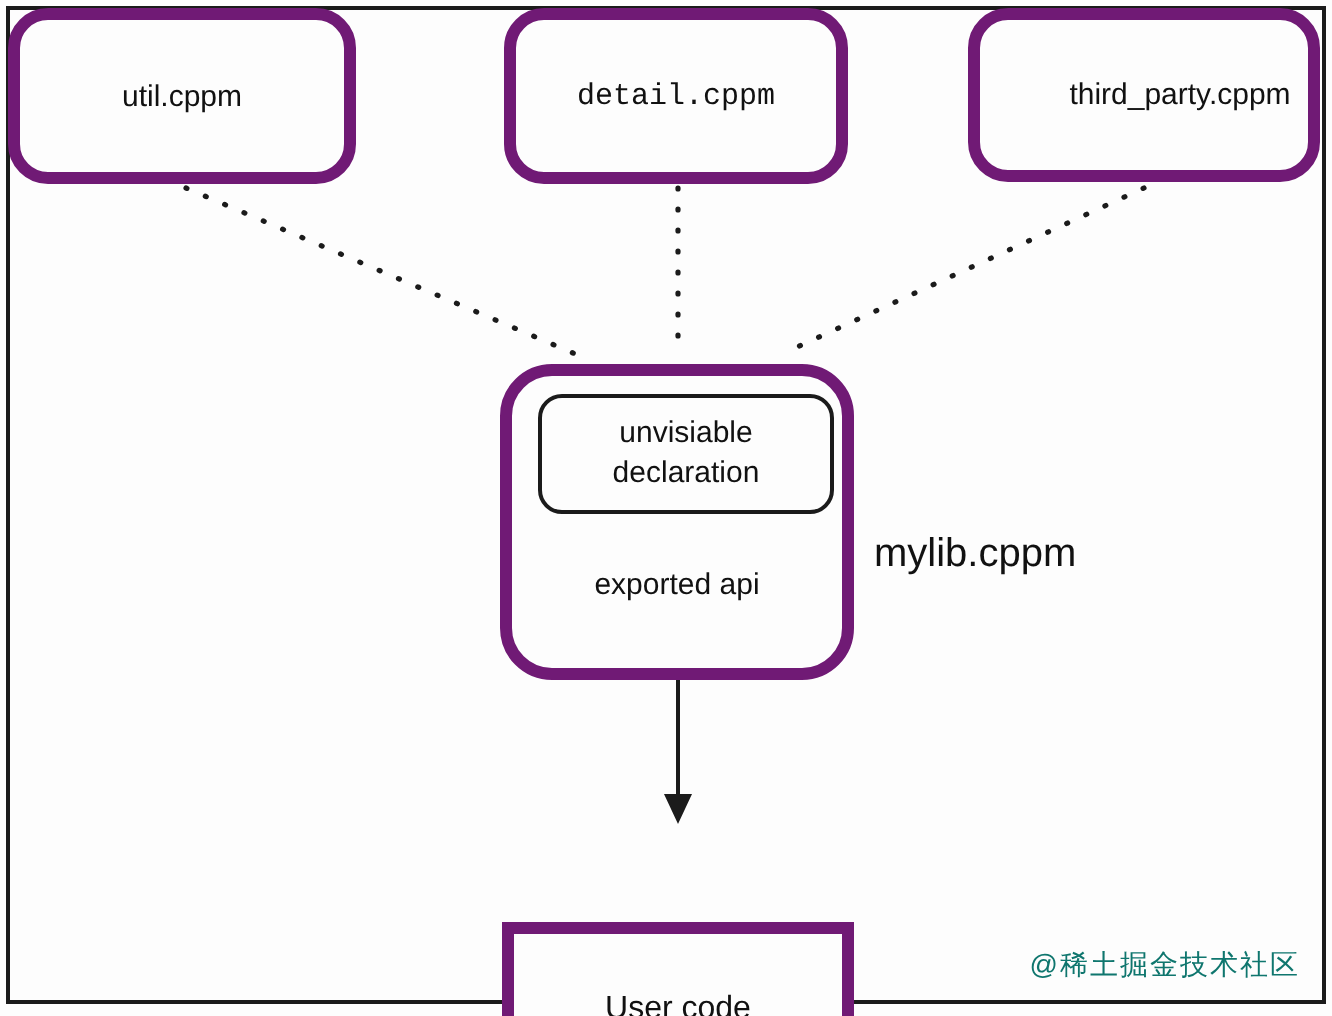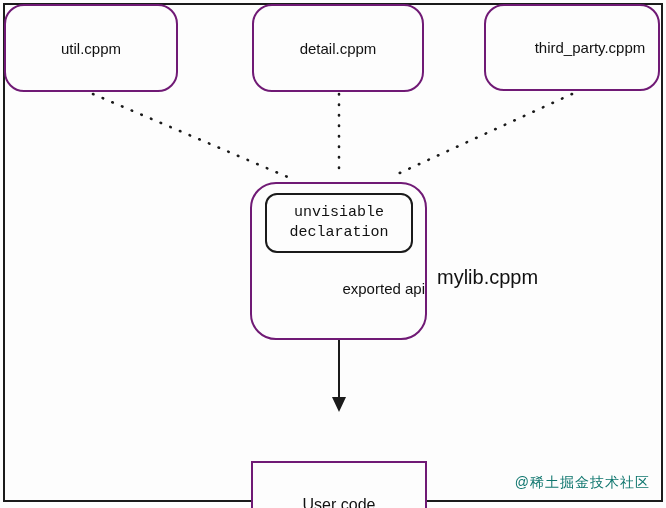--- a/index.html
+++ b/index.html
@@ -28,57 +28,56 @@
   }
   svg.wires {
     position: absolute; left: 0; top: 0;
     width: 666px; height: 508px;
     z-index: 2;
     pointer-events: none;
   }
   .node {
     position: absolute;
     box-sizing: border-box;
-    border: 2px solid #701a75;
+    border: 6px solid #701a75;
     background: #fdfdfd;
     display: flex;
     align-items: center;
     justify-content: center;
     text-align: center;
     z-index: 3;
     font-size: 15px;
   }
   .rounded { border-radius: 20px; }
   #node-util        { left: 4px;   top: 4px;   width: 174px; height: 88px; }
-  #node-detail      { left: 252px; top: 4px;   width: 172px; height: 88px; }
+  #node-detail      { left: 252px; top: 4px;   width: 172px; height: 88px; font-family: Liberation Mono, monospace; }
   #node-third-party { left: 484px; top: 4px;   width: 176px; height: 87px; padding-left: 36px; }
   #node-mylib {
     left: 250px; top: 182px; width: 177px; height: 158px;
     border-radius: 26px;
     display: block;
   }
   #node-unvisiable {
     position: absolute;
     left: 13px; top: 9px;
     width: 148px; height: 60px;
     box-sizing: border-box;
     border: 2px solid #1b1b1b;
     border-radius: 12px;
     background: #fdfdfd;
     display: flex; align-items: center; justify-content: center;
     text-align: center;
     font-size: 15px;
     line-height: 20px;
-    font-family: Liberation Mono, monospace;
   }
   #node-unvisiable .wrap { width: 110px; }
   #exported-api {
     position: absolute;
     left: 0; top: 96px; width: 100%;
-    text-align: right;
+    text-align: center;
     font-size: 15px;
   }
   #mylib-side-label {
     position: absolute;
     left: 437px; top: 266px;
     font-size: 20px;
     z-index: 3;
     white-space: nowrap;
   }
   #node-user-code   { left: 251px; top: 413px; width: 176px; height: 87px; font-size: 16px; margin-top: 48px; }

